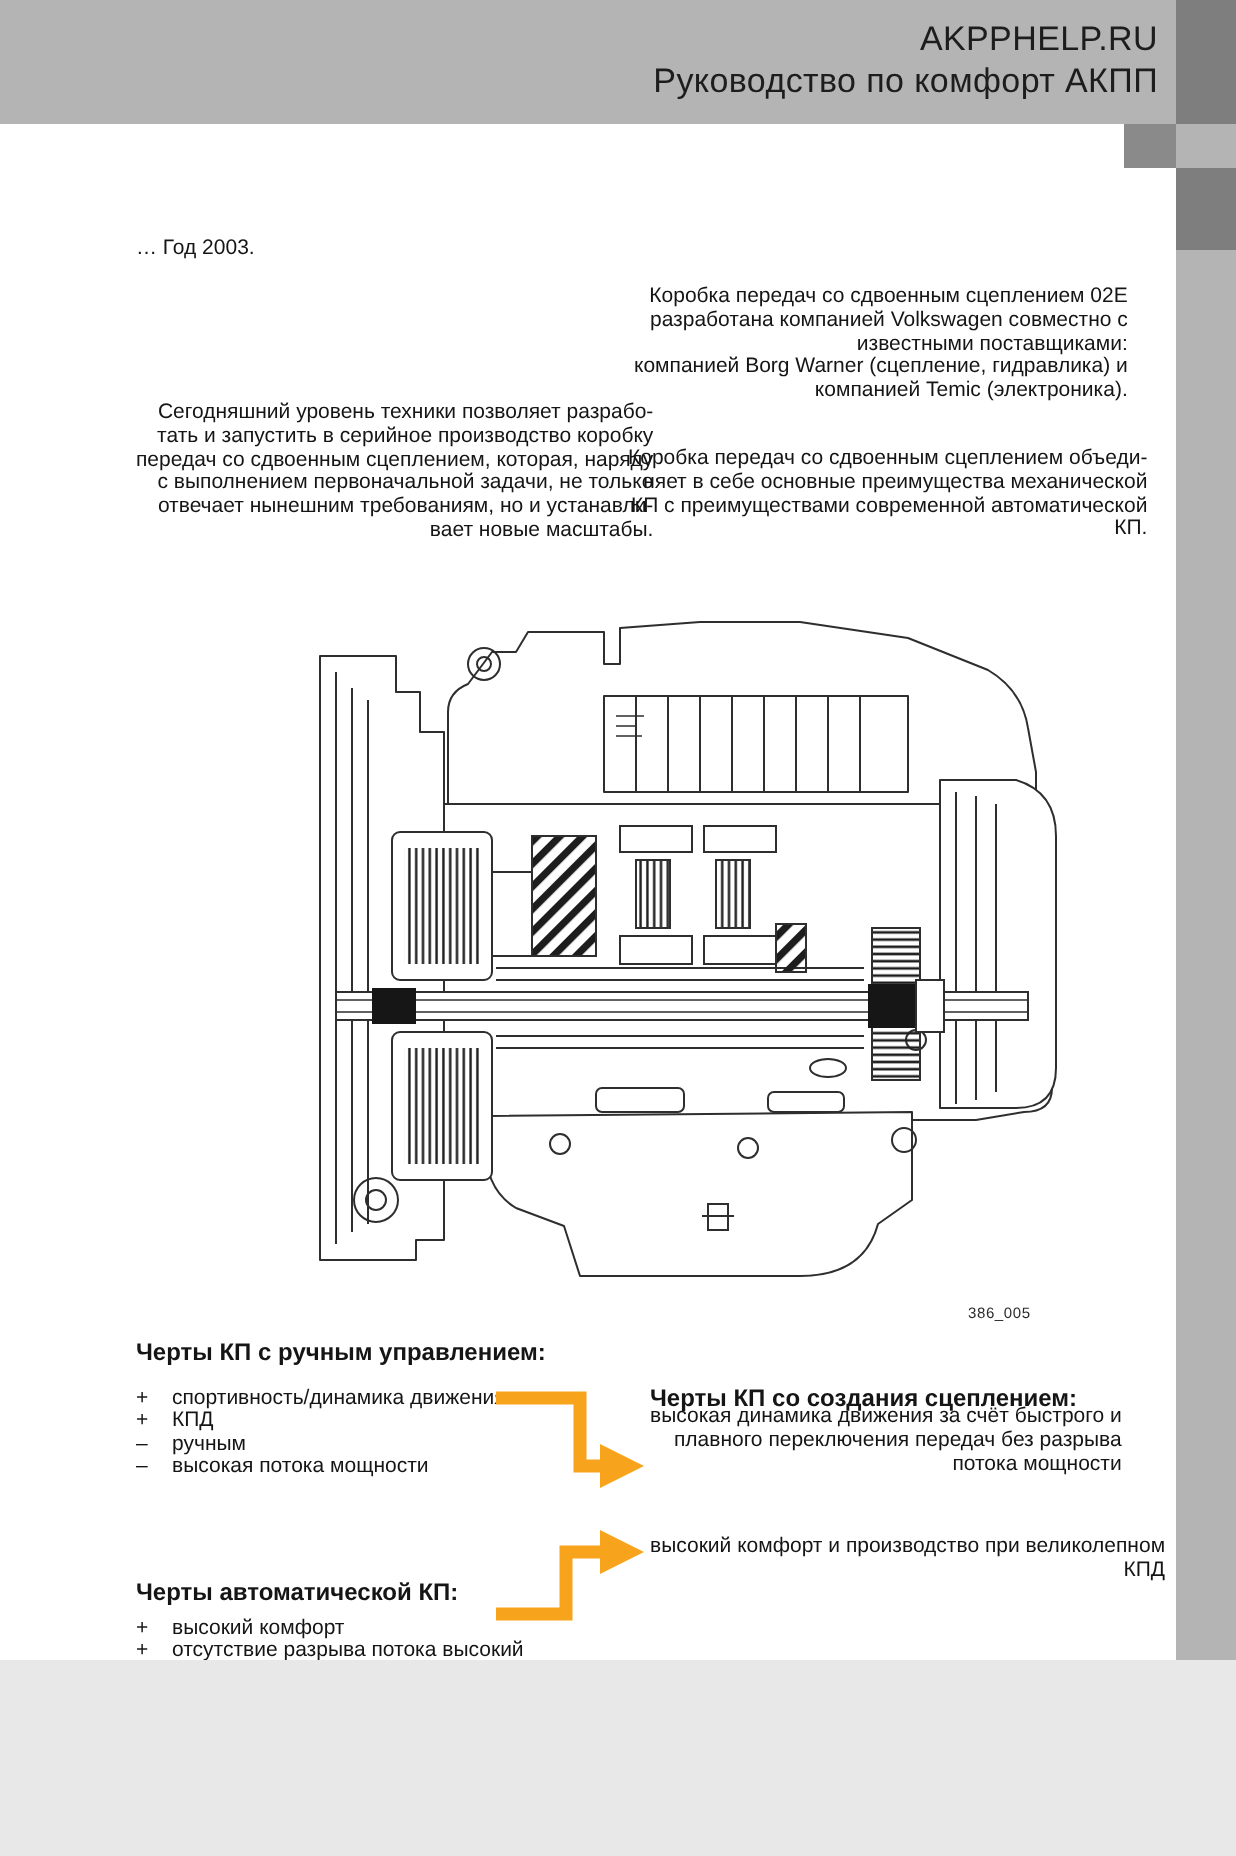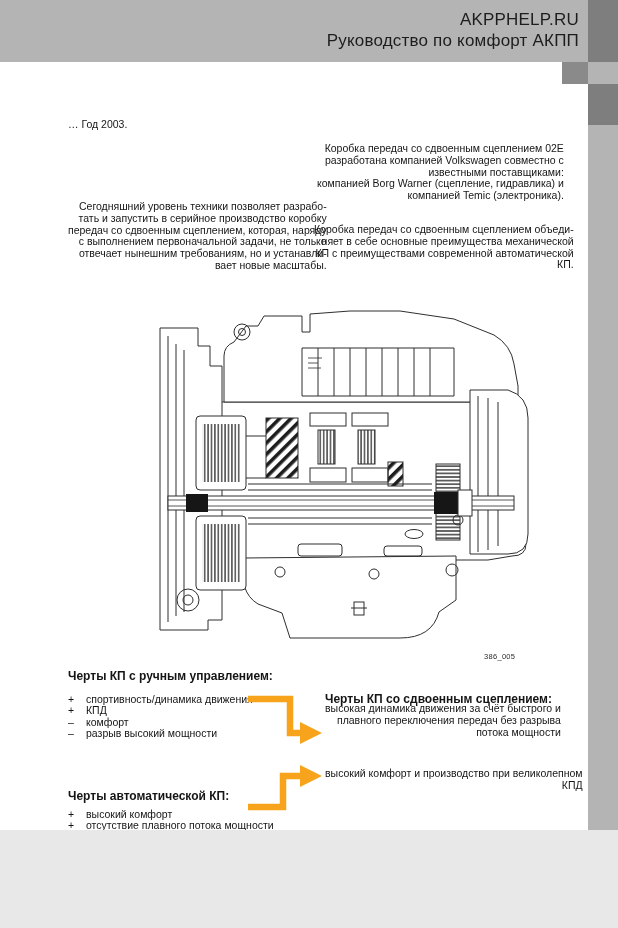--- a/index.html
+++ b/index.html
@@ -169,49 +169,49 @@
     <div class="li">
       <span class="sign">+</span>
       <span>спортивность/динамика движения</span>
     </div>
     <div class="li">
       <span class="sign">+</span>
       <span>КПД</span>
     </div>
     <div class="li">
       <span class="sign">–</span>
-      <span>комфорт</span>
+      <span>ручным</span>
     </div>
     <div class="li">
       <span class="sign">–</span>
-      <span>разрыв высокий мощности</span>
+      <span>высокая потока мощности</span>
     </div>
   </div>
 
   <div class="hd hd-auto">Черты автоматической КП:</div>
   <div class="flist flist-auto">
     <div class="li">
       <span class="sign">+</span>
       <span>высокий комфорт</span>
     </div>
     <div class="li">
       <span class="sign">+</span>
-      <span>отсутствие плавного потока мощности</span>
+      <span>отсутствие разрыва потока высокий</span>
     </div>
     <div class="li">
       <span class="sign">+</span>
       <span>спортивность/динамика движения</span>
     </div>
     <div class="li">
       <span class="sign">–</span>
       <span>КПД</span>
     </div>
   </div>
 
-  <div class="hd hd-dual">Черты КП со сдвоенным сцеплением:</div>
+  <div class="hd hd-dual">Черты КП со создания сцеплением:</div>
   <div class="txt dp1">высокая динамика движения за счёт быстрого и
 плавного переключения передач без разрыва
 потока мощности</div>
   <div class="txt dp2">высокий комфорт и производство при великолепном
 КПД</div>
 
   <svg class="arrows" viewBox="0 0 110 135" xmlns="http://www.w3.org/2000/svg" aria-hidden="true">
     <g>
       <path d="M18,14 H60 V48 H72" fill="none" stroke="#F7A41C" stroke-width="6.5"></path>
       <polygon points="70,37 92,48 70,59" fill="#F7A41C"></polygon>

